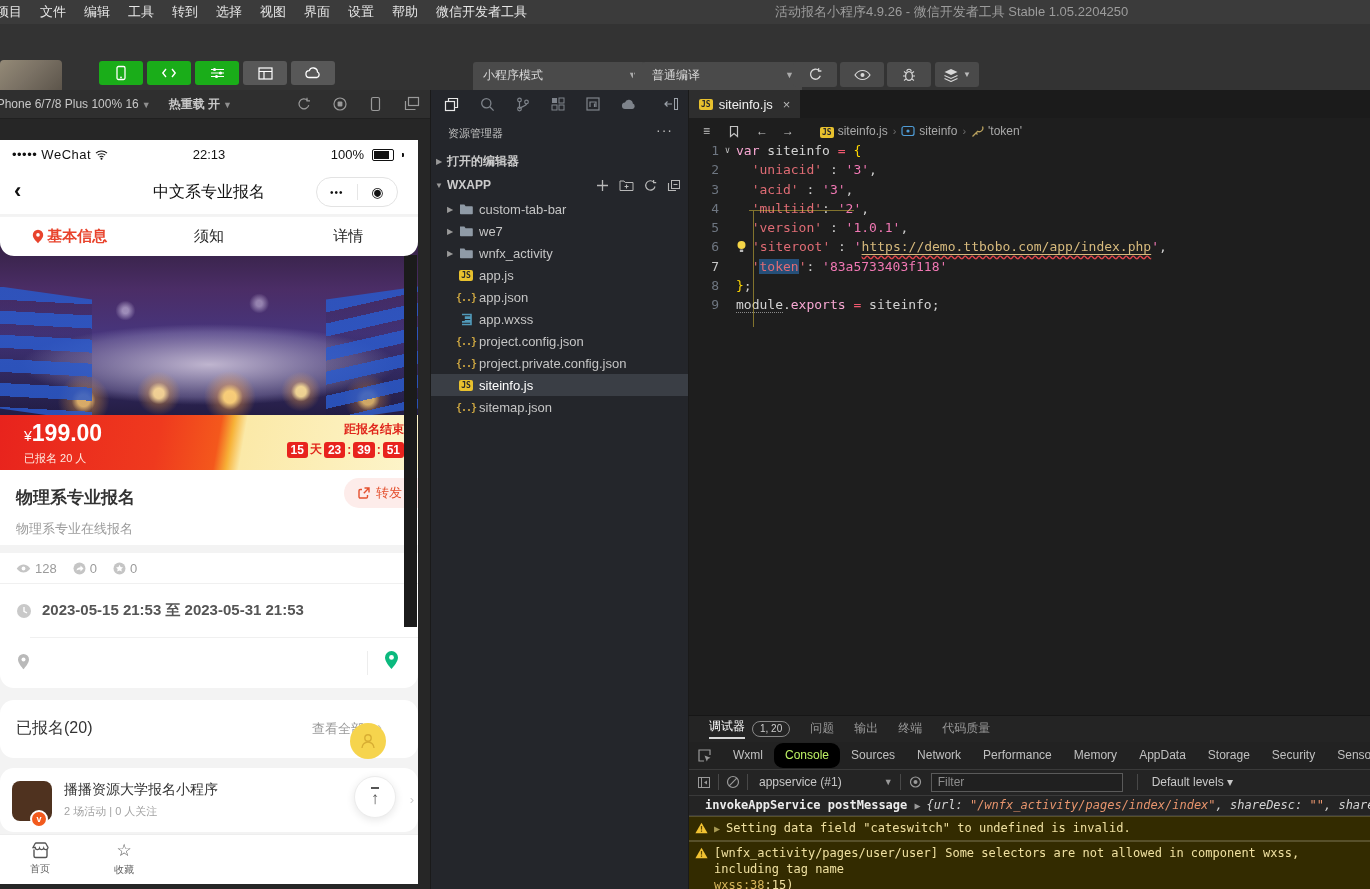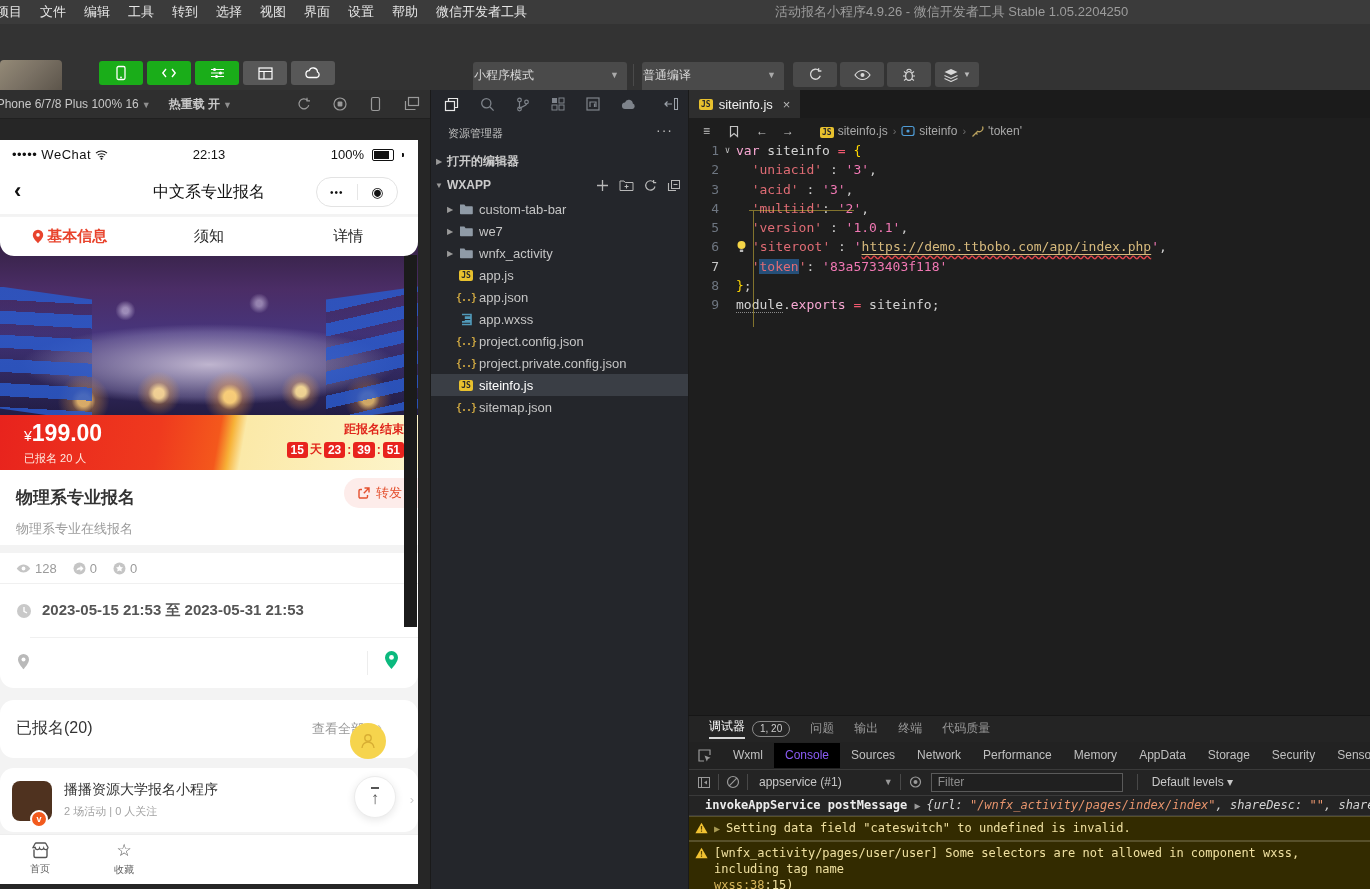--- a/index.html
+++ b/index.html
@@ -17,21 +17,21 @@
   
   #toolbar{position:absolute;left:0;top:24px;width:1370px;height:66px;background:#333;}
   #tb-avatar{position:absolute;left:0;top:36px;width:62px;height:50px;border-radius:4px;
              background:linear-gradient(135deg,#948a77 0%,#7a7164 40%,#655d52 70%,#4e4840 100%);}
   .tbtn{position:absolute;top:37px;width:48px;text-align:center;cursor:pointer;}
   .tbtn .ic{width:44px;height:24px;border-radius:3px;margin:0 auto;display:flex;align-items:center;justify-content:center;}
   .tbtn.on .ic{background:#1aad19;}
   .tbtn.off .ic{background:#585858;}
   .tbtn .lb{font-size:12px;color:#ececec;margin-top:4px;white-space:nowrap;}
   .tb-select{position:absolute;top:38px;height:40px;background:#4a4a4a;border-radius:3px;color:#d8d8d8;
-             font-size:12px;line-height:26px;padding:0 1px;cursor:pointer;}
+             font-size:12px;line-height:26px;padding:0 10px;cursor:pointer;}
   .tb-select .caret{position:absolute;right:8px;top:0;color:#aaa;font-size:9px;}
   #tb-sep{position:absolute;left:633px;top:40px;width:1px;height:22px;background:#4a4a4a;}
   .abtn{position:absolute;top:38px;text-align:center;cursor:pointer;}
   .abtn .ic{width:44px;height:25px;background:#4a4a4a;border-radius:3px;display:flex;align-items:center;justify-content:center;margin:0 auto;}
   .abtn .lb{font-size:12px;color:#ececec;margin-top:3px;white-space:nowrap;}
 
   
   #simulator{position:absolute;left:0;top:90px;width:430px;height:799px;background:#262626;}
   #sim-bar{position:absolute;left:0;top:0;width:430px;height:28px;background:#2f2f2f;border-bottom:1px solid #202020;
            color:#c8c8c8;font-size:12px;display:flex;align-items:center;}
@@ -190,21 +190,21 @@
   #console{position:absolute;left:688px;top:715px;width:682px;height:174px;background:#242424;border-top:1px solid #161616;border-left:1px solid #1a1a1a;}
   #c-tabs{position:absolute;left:0;top:0;width:682px;height:26px;display:flex;align-items:center;gap:4px;padding-left:12px;box-sizing:border-box;}
   .ctab{font-size:12px;color:#9a9a9a;padding:4px 8px 5px;display:flex;align-items:center;gap:7px;}
   .ctab.active{color:#fff;}
   .ctab.active .ctab-lb{border-bottom:2px solid #d8d8d8;padding-bottom:2px;}
   .cbadge{border:1px solid #888;border-radius:9px;padding:0 7px;font-size:10px;color:#ccc;line-height:14px;}
   #c-devtabs{position:absolute;left:0;top:26px;width:682px;height:27px;background:#222;display:flex;align-items:center;
              border-bottom:1px solid #3a3a3a;white-space:nowrap;overflow:hidden;}
   #dt-inspect{margin:0 10px 0 8px;}
   .dtab{font-size:12px;color:#c0c0c0;padding:5px 11px 6px;}
-  .dtab.active{background:#000;color:#8b5cf6;}
+  .dtab.active{background:#000;color:#bef264;border-radius:9px;}
   #c-toolbar{position:absolute;left:0;top:53px;width:682px;height:26px;display:flex;align-items:center;border-bottom:1px solid #3a3a3a;}
   .ct-div{width:1px;height:16px;background:#484848;margin:0 7px;}
   #ct-context{color:#c8c8c8;font-size:12px;margin-left:4px;}
   #ct-caret{color:#9a9a9a;font-size:9px;margin-left:42px;}
   #filter-input{width:178px;height:15px;background:#202020;border:1px solid #5a5a5a;color:#bbb;font-size:12px;
                 padding:1px 6px;margin-left:8px;font-family:"Liberation Sans",sans-serif;}
   #filter-input::placeholder{color:#8d8d8d;}
   #ct-levels{color:#c8c8c8;font-size:12px;margin-left:14px;padding-left:14px;border-left:1px solid #484848;height:16px;line-height:16px;}
   #c-msgs{position:absolute;left:0;top:79px;width:682px;height:95px;overflow:hidden;
           font-family:"DejaVu Sans Mono","Liberation Mono",monospace;font-size:12px;}

